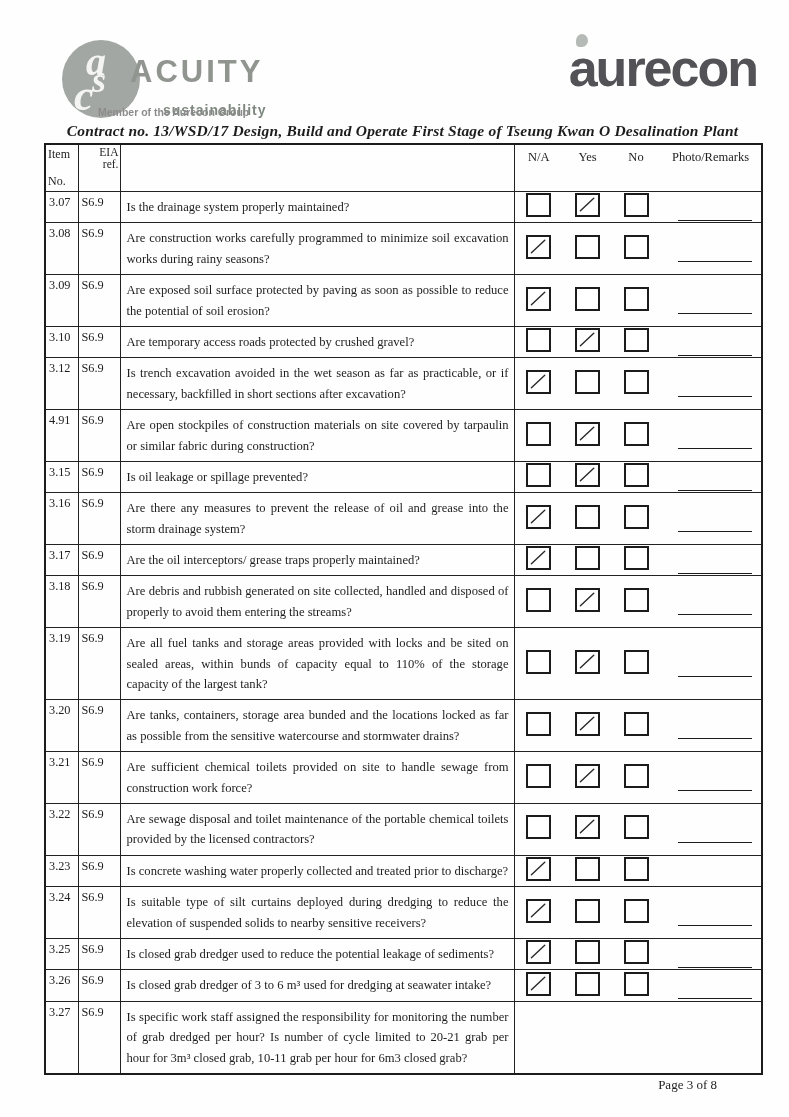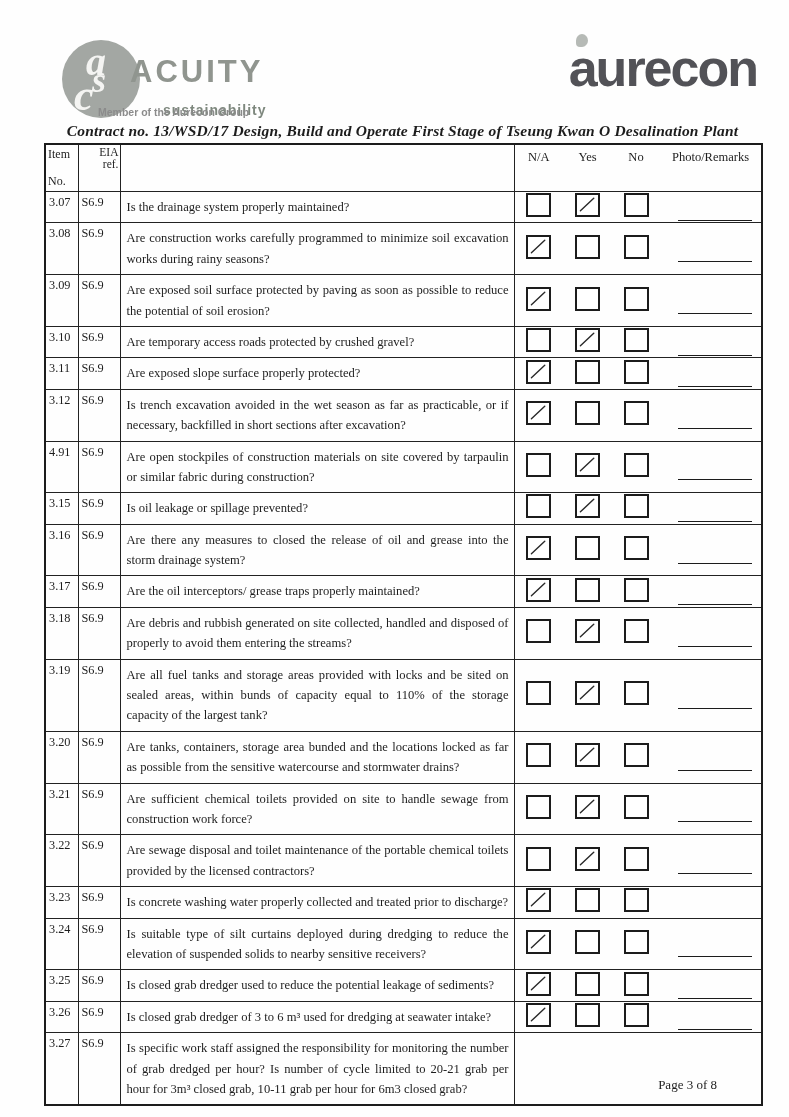--- a/index.html
+++ b/index.html
@@ -238,39 +238,20 @@
               </svg></span>
     </td>
     <td class="c-no c-opt">
       <span class="chk"></span>
     </td>
     <td class="c-photo">
       <div class="remark-line"></div>
     </td>
   </tr>
 
-  <tr>
-    <td class="c-item">3.11</td>
-    <td class="c-eia">S6.9</td>
-    <td class="c-q">Are exposed slope surface properly protected?</td>
-    <td class="c-na c-opt">
-      <span class="chk checked"><svg viewBox="0 0 25 24">
-                <line x1="4" y1="19" x2="20" y2="4" stroke="#2a2a2a" stroke-width="1.7" stroke-linecap="round"></line>
-              </svg></span>
-    </td>
-    <td class="c-yes c-opt">
-      <span class="chk"></span>
-    </td>
-    <td class="c-no c-opt">
-      <span class="chk"></span>
-    </td>
-    <td class="c-photo">
-      <div class="remark-line"></div>
-    </td>
-  </tr>
 
   <tr>
     <td class="c-item">3.12</td>
     <td class="c-eia">S6.9</td>
     <td class="c-q">Is trench excavation avoided in the wet season as far as practicable, or if necessary, backfilled in short sections after excavation?</td>
     <td class="c-na c-opt">
       <span class="chk checked"><svg viewBox="0 0 25 24">
                 <line x1="4" y1="19" x2="20" y2="4" stroke="#2a2a2a" stroke-width="1.7" stroke-linecap="round"></line>
               </svg></span>
     </td>
@@ -322,21 +303,21 @@
       <span class="chk"></span>
     </td>
     <td class="c-photo">
       <div class="remark-line"></div>
     </td>
   </tr>
 
   <tr>
     <td class="c-item">3.16</td>
     <td class="c-eia">S6.9</td>
-    <td class="c-q">Are there any measures to closed the release of oil and grease into the storm drainage system?</td>
+    <td class="c-q">Are there any measures to prevent the release of oil and grease into the storm drainage system?</td>
     <td class="c-na c-opt">
       <span class="chk checked"><svg viewBox="0 0 25 24">
                 <line x1="4" y1="19" x2="20" y2="4" stroke="#2a2a2a" stroke-width="1.7" stroke-linecap="round"></line>
               </svg></span>
     </td>
     <td class="c-yes c-opt">
       <span class="chk"></span>
     </td>
     <td class="c-no c-opt">
       <span class="chk"></span>

